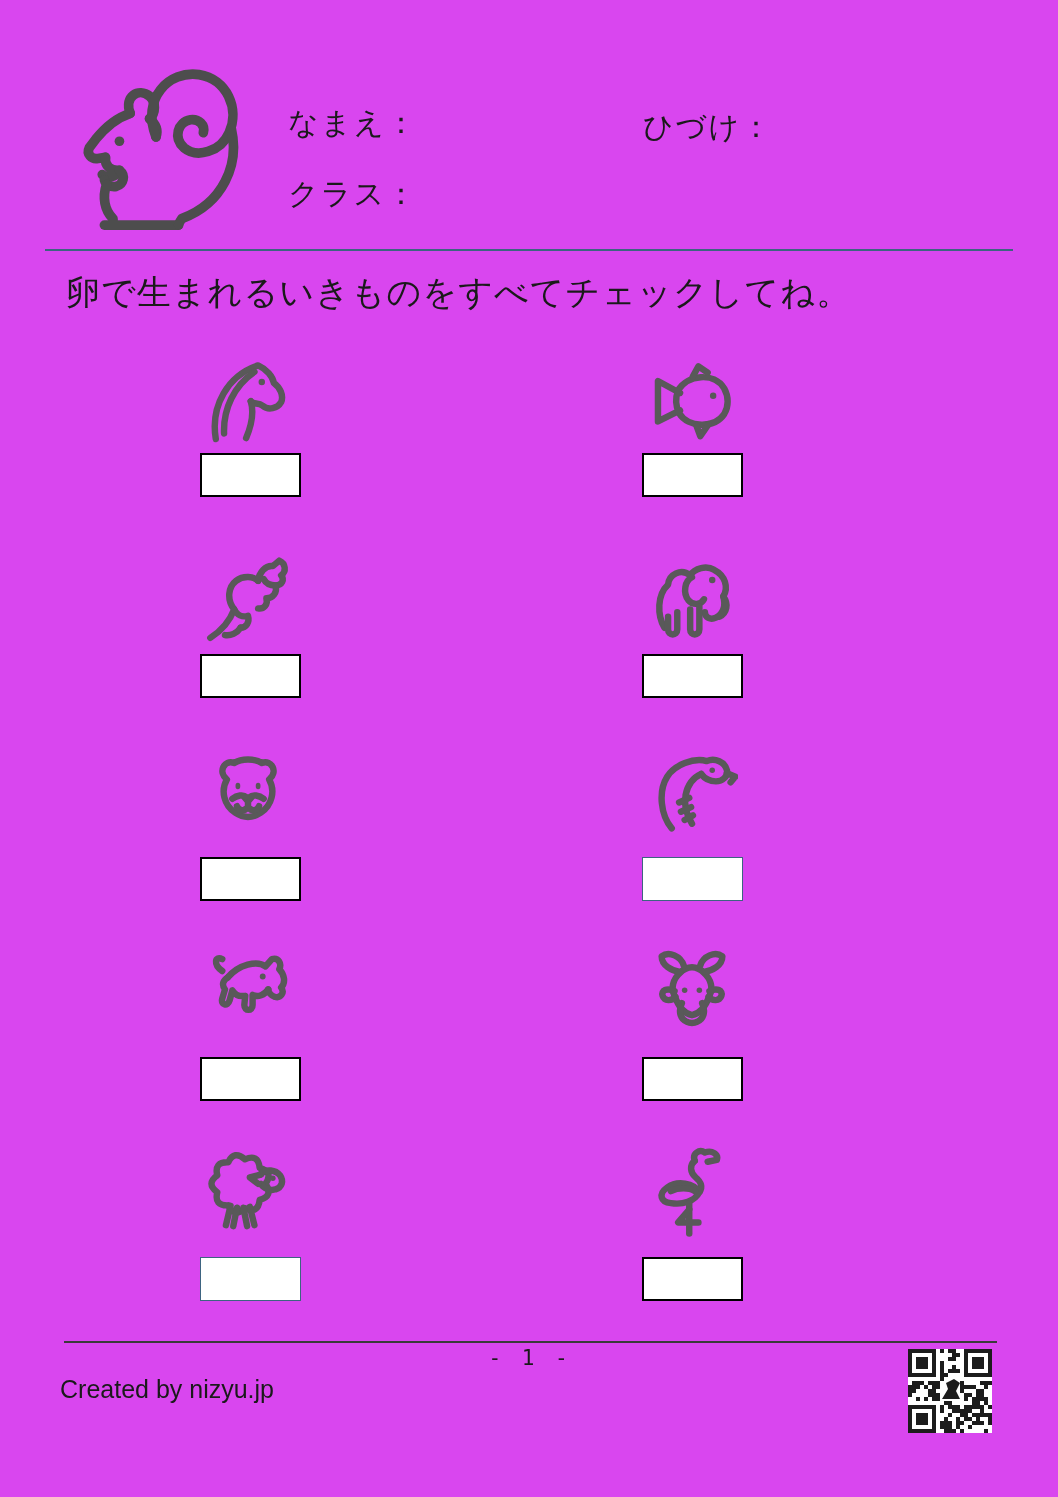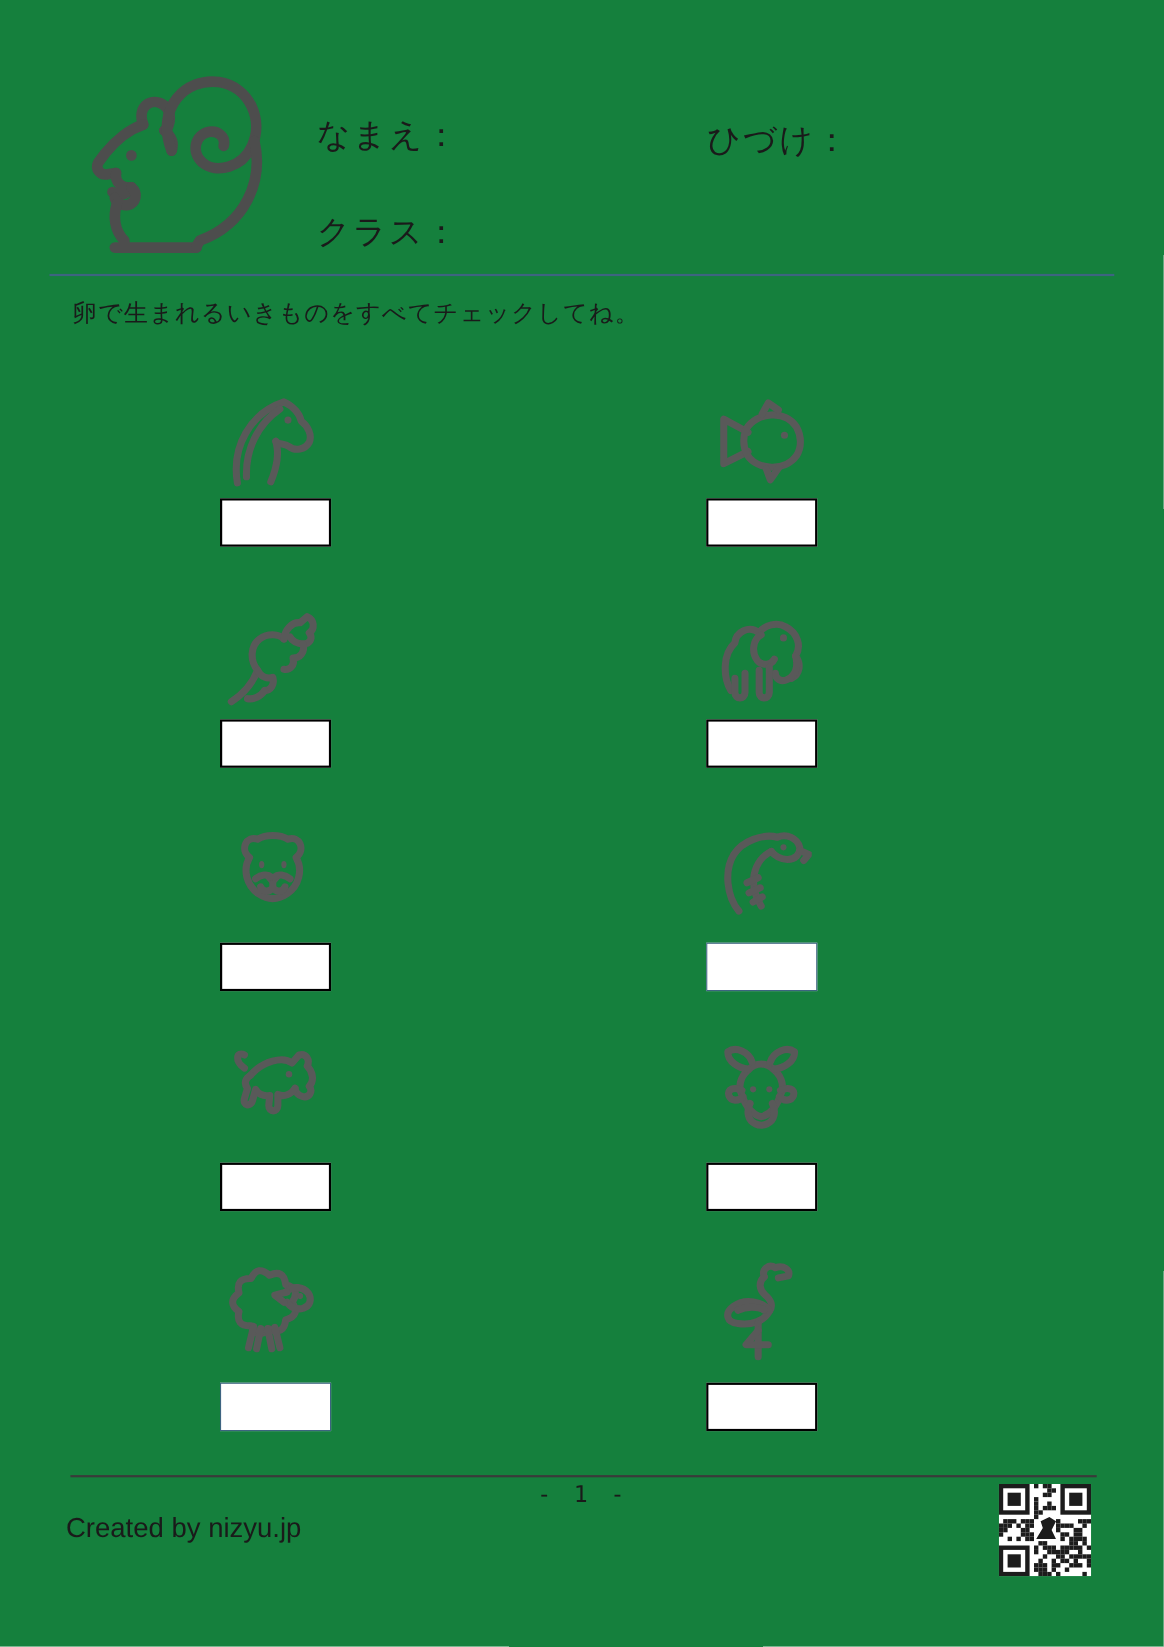--- a/index.html
+++ b/index.html
@@ -1,27 +1,27 @@
 <!DOCTYPE html>
 <html><head>
 <meta charset="utf-8">
 <style>
   html,body{margin:0;padding:0;background:#ffffff;}
   .page{
-    position:relative;width:1058px;height:1497px;background:#15803d;
+    position:relative;width:1058px;height:1497px;background:#d946ef;
     font-family:"DejaVu Sans",sans-serif;color:#1a1a1a;overflow:hidden;
   }
   .logo{position:absolute;left:70px;top:66px;width:172px;height:176px;}
   .hdr-label{position:absolute;font-size:30px;letter-spacing:2px;white-space:nowrap;}
   .lbl-name{left:288px;top:103px;}
   .lbl-date{left:643px;top:107px;font-family:Liberation Mono, monospace;}
-  .lbl-class{left:288px;top:191px;}
+  .lbl-class{left:288px;top:174px;}
   .lbl-score{left:643px;top:191px;}
   .rule-header{position:absolute;left:45px;top:249px;width:968px;height:0;border-top:2px solid #3d6480;}
-  .question{position:absolute;left:66px;top:270px;font-size:22px;letter-spacing:1px;white-space:nowrap;text-align:right;}
+  .question{position:absolute;left:66px;top:270px;font-size:34px;letter-spacing:1px;white-space:nowrap;text-align:right;}
   .animal-icon{position:absolute;width:92px;height:92px;}
   .animal-icon svg{width:92px;height:92px;display:block;}
   .checkbox{position:absolute;width:101px;height:44px;background:#ffffff;border:2.5px solid #000000;box-sizing:border-box;}
   .checkbox.alt{border:1.5px solid #3d6480;}
   .rule-footer{position:absolute;left:64px;top:1341px;width:933px;height:0;border-top:2px solid #3a3a3a;}
   .pageno{position:absolute;left:460px;top:1346px;width:140px;text-align:center;
     font-family:"DejaVu Sans Mono",monospace;font-size:21px;letter-spacing:4px;}
   .credit{position:absolute;left:60px;top:1375px;font-family:Liberation Sans, sans-serif;font-size:25px;}
   .qr{position:absolute;left:908px;top:1349px;width:84px;height:84px;}
 </style>

